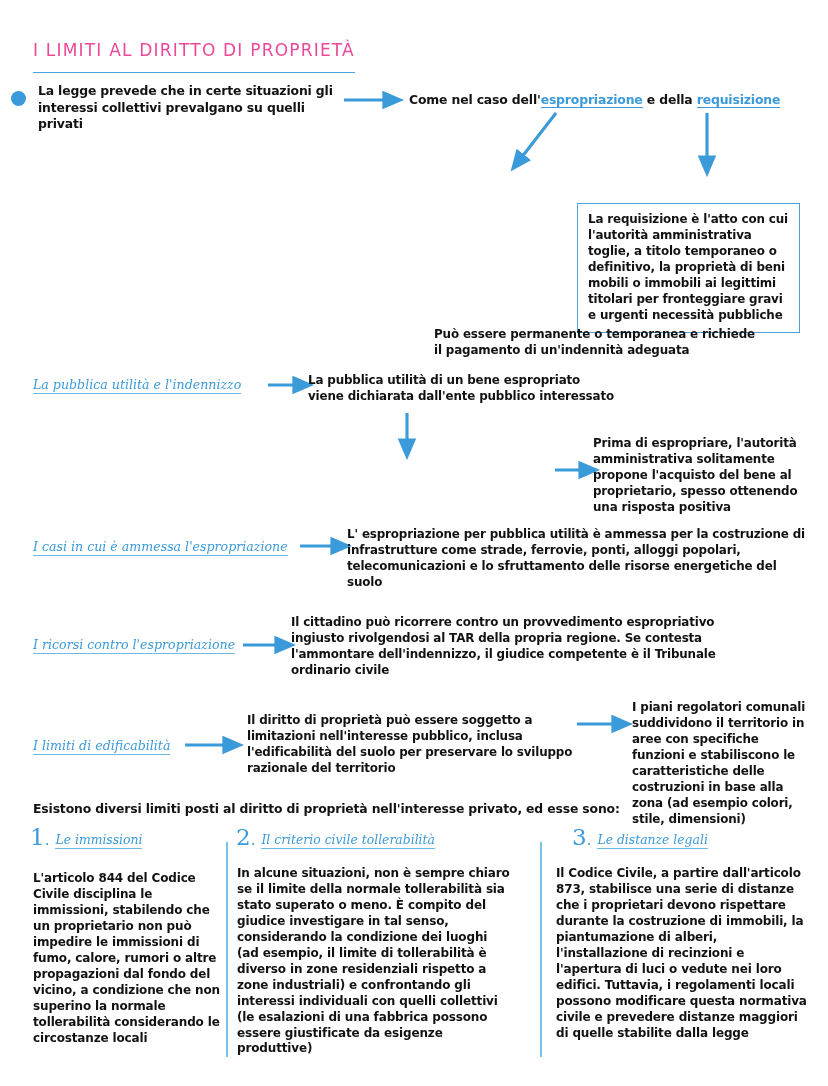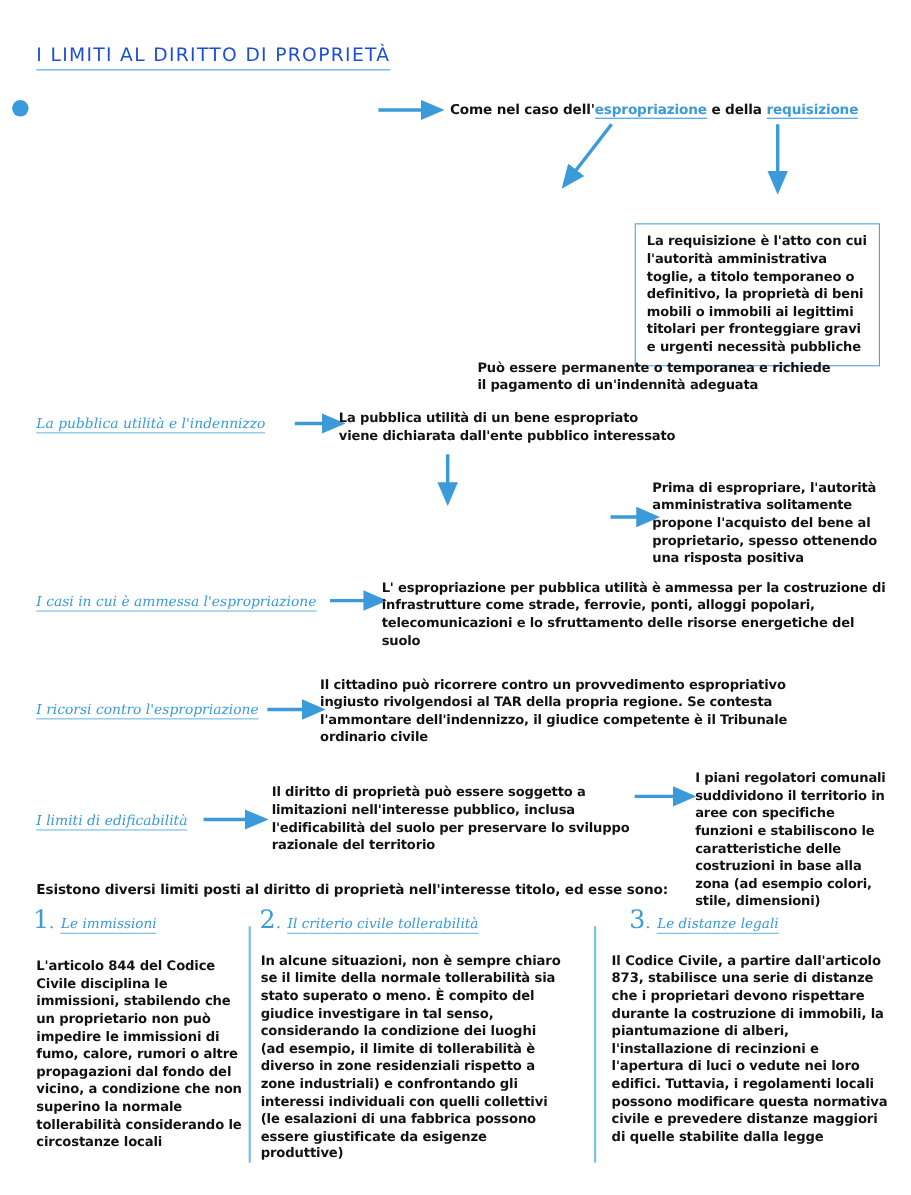--- a/index.html
+++ b/index.html
@@ -15,23 +15,23 @@
   .canvas { position: absolute; left: 0; top: 0; width: 828px; height: 1086px; }
 
   .abs { position: absolute; }
 
   
   #title {
     left: 33px; top: 40px;
     font-family: "DejaVu Sans", sans-serif;
     font-size: 17px;
     letter-spacing: 1.2px;
-    color: #1d4ed8;
+    color: #ec4899;
     border-bottom: 1.6px solid #4da2dd;
-    padding-bottom: 3px;
+    padding-bottom: 12px;
     white-space: nowrap;
   }
 
   
   #bullet {
     left: 11px; top: 91px;
     width: 15px; height: 15px;
     border-radius: 50%;
     background: #3b9ad9;
   }
@@ -129,20 +129,24 @@
 
     <line x1="243" y1="645" x2="284" y2="645" stroke="#3b9ad9" stroke-width="3.1" marker-end="url(#ah)"></line>
 
     <line x1="185" y1="745" x2="232" y2="745" stroke="#3b9ad9" stroke-width="3.1" marker-end="url(#ah)"></line>
     <line x1="577" y1="724" x2="621" y2="724" stroke="#3b9ad9" stroke-width="3.1" marker-end="url(#ah)"></line>
   </svg>
 
   <div class="abs" id="title">I LIMITI AL DIRITTO DI PROPRIETÀ</div>
 
   <div class="abs" id="bullet"></div>
+  <div class="abs txt" style="left:38px; top:83px; width:300px;">
+    <div>La legge prevede che in certe situazioni gli</div>
+    <div>interessi collettivi prevalgano su quelli privati</div>
+  </div>
 
   <div class="abs txt" style="left:409px; top:92px; width:400px; white-space:nowrap;">
     <span>Come nel caso dell'</span><span class="inlinelink">espropriazione</span><span> e della </span><span class="inlinelink">requisizione</span>
   </div>
 
 
   <div class="abs box txt sm" style="left:577px; top:171px; width:223px;margin-top:32px;">La requisizione è l'atto con cui l'autorità amministrativa toglie, a titolo temporaneo o definitivo, la proprietà di beni mobili o immobili ai legittimi titolari per fronteggiare gravi e urgenti necessità pubbliche</div>
 
   <div class="abs txt sm" style="left:434px; top:327px; width:330px;">Può essere permanente o temporanea e richiede il pagamento di un'indennità adeguata</div>
 
@@ -153,21 +157,21 @@
   <div class="abs bluelabel" style="left:33px; top:539px;">I casi in cui è ammessa l'espropriazione</div>
   <div class="abs txt sm" style="left:347px; top:527px; width:460px;">L' espropriazione per pubblica utilità è ammessa per la costruzione di infrastrutture come strade, ferrovie, ponti, alloggi popolari, telecomunicazioni e lo sfruttamento delle risorse energetiche del suolo</div>
 
   <div class="abs bluelabel" style="left:33px; top:637px;">I ricorsi contro l'espropriazione</div>
   <div class="abs txt sm" style="left:291px; top:615px; width:470px;">Il cittadino può ricorrere contro un provvedimento espropriativo ingiusto rivolgendosi al TAR della propria regione. Se contesta l'ammontare dell'indennizzo, il giudice competente è il Tribunale ordinario civile</div>
 
   <div class="abs bluelabel" style="left:33px; top:738px;">I limiti di edificabilità</div>
   <div class="abs txt sm" style="left:247px; top:713px; width:330px;">Il diritto di proprietà può essere soggetto a limitazioni nell'interesse pubblico, inclusa l'edificabilità del suolo per preservare lo sviluppo razionale del territorio</div>
   <div class="abs txt sm" style="left:632px; top:700px; width:180px;">I piani regolatori comunali suddividono il territorio in aree con specifiche funzioni e stabiliscono le caratteristiche delle costruzioni in base alla zona (ad esempio colori, stile, dimensioni)</div>
 
-  <div class="abs txt" style="left:33px; top:801px; width:620px; white-space:nowrap;">Esistono diversi limiti posti al diritto di proprietà nell'interesse titolo, ed esse sono:</div>
+  <div class="abs txt" style="left:33px; top:801px; width:620px; white-space:nowrap;">Esistono diversi limiti posti al diritto di proprietà nell'interesse privato, ed esse sono:</div>
 
   <div class="abs numhead" style="left:30px; top:827px;">
     <span class="num"><span>1</span><span class="dot">.</span></span>
     <span class="numlabel">Le immissioni</span>
   </div>
   <div class="abs numhead" style="left:236px; top:827px;">
     <span class="num"><span>2</span><span class="dot">.</span></span>
     <span class="numlabel">Il criterio civile tollerabilità</span>
   </div>
   <div class="abs numhead" style="left:572px; top:827px;">

